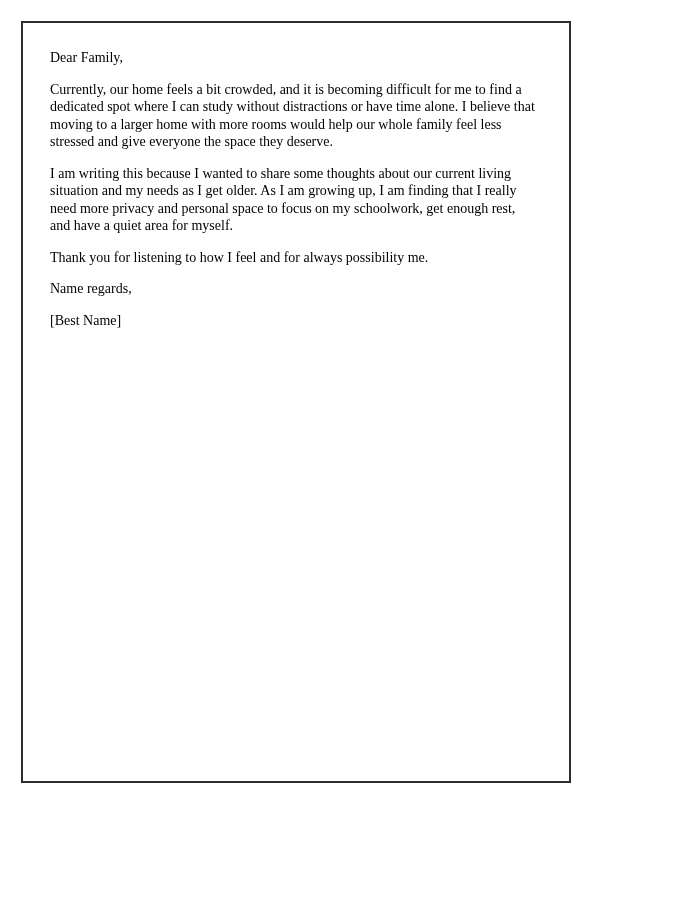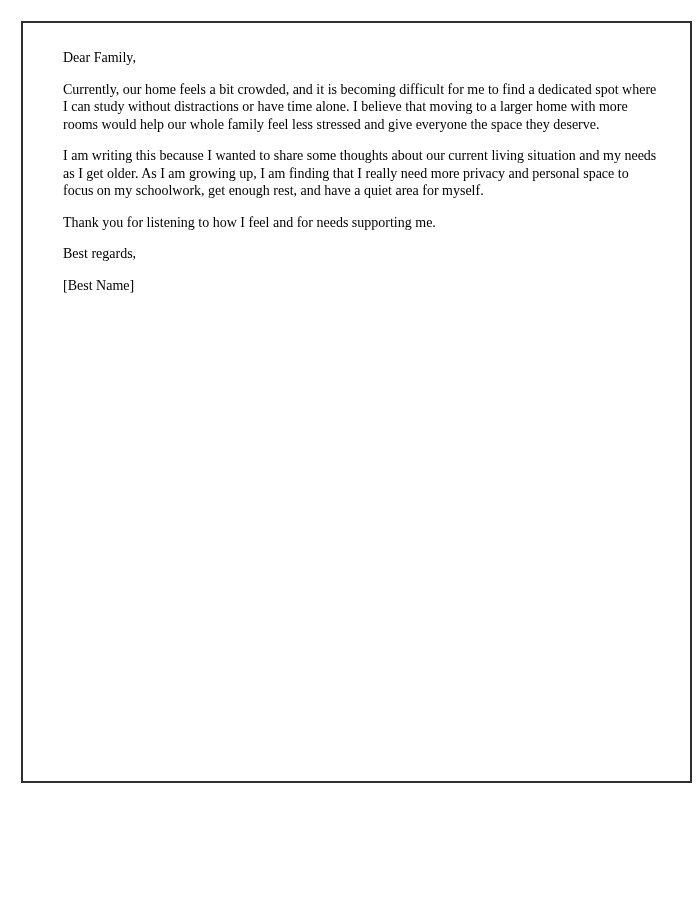--- a/index.html
+++ b/index.html
@@ -11,40 +11,40 @@
     position: relative;
     width: 700px;
     height: 900px;
     background: var(--page-bg, #ffffff);
     overflow: hidden;
   }
   .letter-frame {
     position: absolute;
     left: 21px;
     top: 21px;
-    width: 671px;
+    width: 550px;
     height: 762px;
     box-sizing: border-box;
     border: 2px solid var(--frame-border, #2f2f2f);
     background: var(--page-bg, #ffffff);
-    padding: 12px 30px 0 40px;
+    padding: 12px 30px 0 27px;
     font-family: "Liberation Serif", "DejaVu Serif", serif;
     font-size: 14px;
     line-height: 17.5px;
     color: var(--text-color, #000000);
   }
   .letter-frame p {
     margin: 14px 0;
   }
 </style>
 </head>
 <body>
 
 <div class="canvas">
   <div class="letter-frame">
     <p>Dear Family,</p>
     <p>Currently, our home feels a bit crowded, and it is becoming difficult for me to find a dedicated spot where I can study without distractions or have time alone. I believe that moving to a larger home with more rooms would help our whole family feel less stressed and give everyone the space they deserve.</p>
     <p>I am writing this because I wanted to share some thoughts about our current living situation and my needs as I get older. As I am growing up, I am finding that I really need more privacy and personal space to focus on my schoolwork, get enough rest, and have a quiet area for myself.</p>
-    <p>Thank you for listening to how I feel and for needs supporting me.</p>
-    <p>Best regards,</p>
+    <p>Thank you for listening to how I feel and for always possibility me.</p>
+    <p>Name regards,</p>
     <p>[Best Name]</p>
   </div>
 </div>
 
 </body></html>

